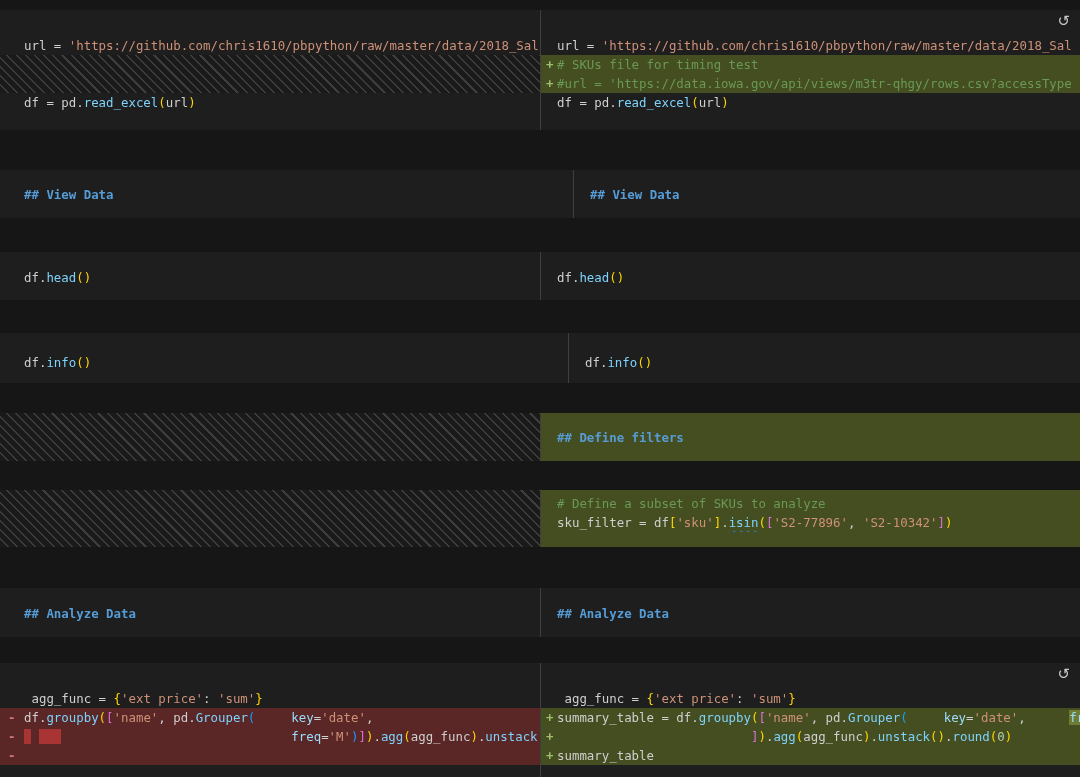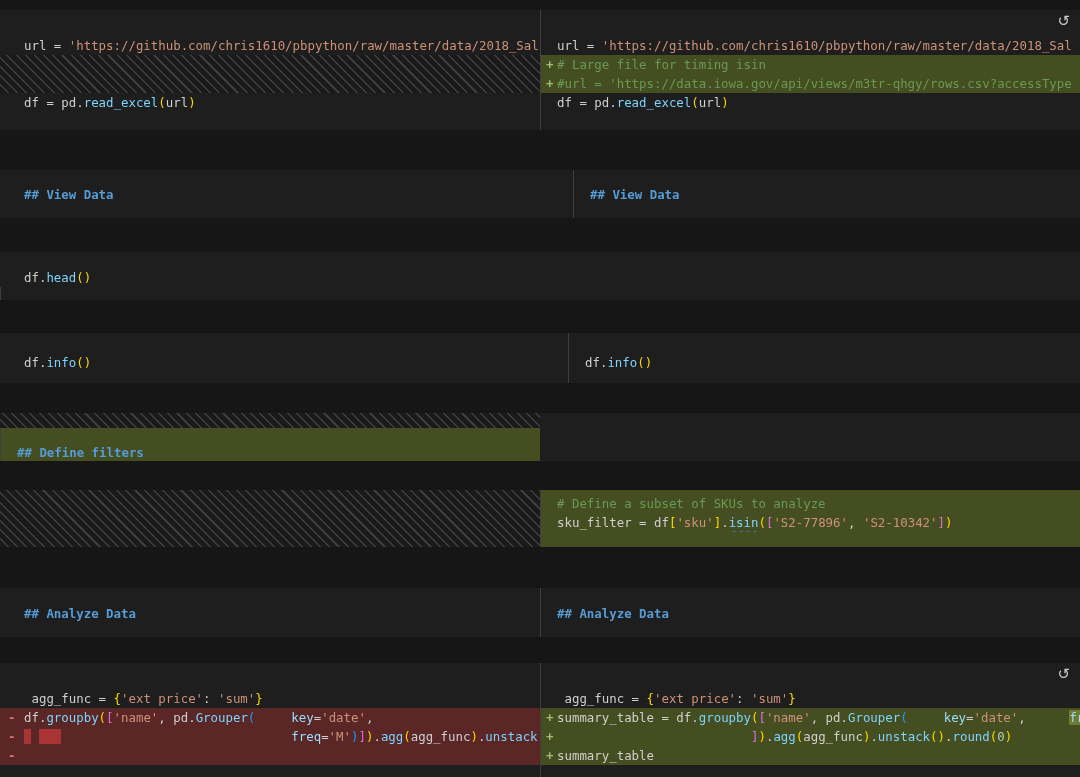--- a/index.html
+++ b/index.html
@@ -51,41 +51,41 @@
   }
   .revert-btn {
     position:absolute; top:2px; right:10px;
     background:transparent; border:none; cursor:pointer;
     color:#c8c8c8; font-size:15px; line-height:18px;
     font-family:"DejaVu Sans","Liberation Sans",sans-serif;
   }
   
   .c1 { height:120px; margin-bottom:40px; } .c1 .pane { padding-top:26px; }
   .c2 { height:48px;  margin-bottom:34px;gap:33px; } .c2 .pane { padding-top:15px; }
-  .c3 { height:48px;  margin-bottom:33px;flex-direction:column; } .c3 .pane { padding-top:16px; }
+  .c3 { height:48px;  margin-bottom:33px; } .c3 .pane { padding-top:16px; }
   .c4 { height:50px;  margin-bottom:30px;gap:28px; } .c4 .pane { padding-top:20px; }
-  .c5 { height:48px;  margin-bottom:29px;flex-direction:column; } .c5 .pane { padding-top:15px; }
+  .c5 { height:48px;  margin-bottom:29px; } .c5 .pane { padding-top:15px; }
   .c6 { height:57px;  margin-bottom:41px; } .c6 .pane { padding-top:4px; }
   .c7 { height:49px;  margin-bottom:26px;justify-content:center; } .c7 .pane { padding-top:16px; }
   .c8 { height:114px; margin-bottom:0;    } .c8 .pane { padding-top:26px; }
 </style>
 </head>
 <body>
 
 <div class="diff-root">
   <div id="cells">
       <div class="cell-row c1">
         <div class="pane left">
           <div class="line"><span class="code"><span class="t-d">url = </span><span class="t-s">'https://github.com/chris1610/pbpython/raw/master/data/2018_Sal</span></span></div>
           <div class="hatch-block" style="height: 38px;"></div>
           <div class="line"><span class="code"><span class="t-d">df = pd.</span><span class="t-f">read_excel</span><span class="t-g">(</span><span class="t-d">url</span><span class="t-g">)</span></span></div>
         </div>
         <div class="pane right">
           <div class="line"><span class="code"><span class="t-d">url = </span><span class="t-s">'https://github.com/chris1610/pbpython/raw/master/data/2018_Sal</span></span></div>
-          <div class="line ln-add"><span class="marker m-add">+</span><span class="code"><span class="t-c"># Large file for timing isin</span></span></div>
+          <div class="line ln-add"><span class="marker m-add">+</span><span class="code"><span class="t-c"># SKUs file for timing test</span></span></div>
           <div class="line ln-add"><span class="marker m-add">+</span><span class="code"><span class="t-c">#url = 'https://data.iowa.gov/api/views/m3tr-qhgy/rows.csv?accessType</span></span></div>
           <div class="line"><span class="code"><span class="t-d">df = pd.</span><span class="t-f">read_excel</span><span class="t-g">(</span><span class="t-d">url</span><span class="t-g">)</span></span></div>
           <button class="revert-btn">↺</button>
         </div>
       </div>
       <div class="cell-row c2">
         <div class="pane left">
           <div class="line"><span class="code"><span class="t-m">## View Data</span></span></div>
         </div>
         <div class="pane right">

